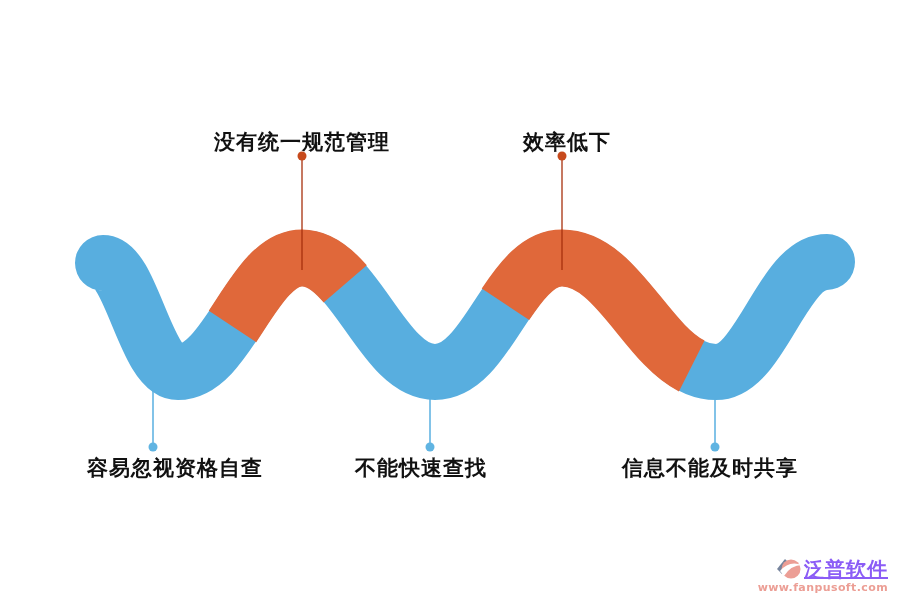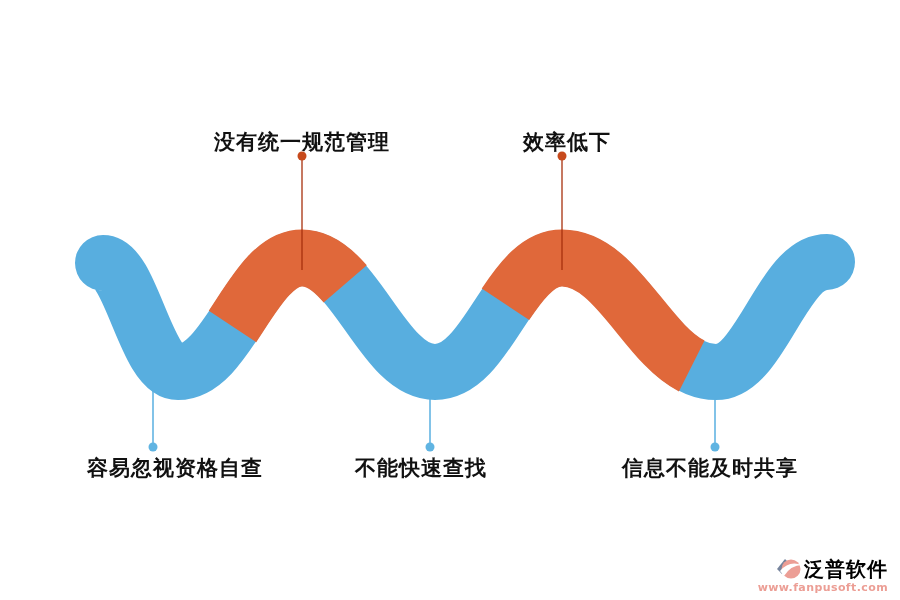--- a/index.html
+++ b/index.html
@@ -99,18 +99,18 @@
 
   <div class="issue-label" style="left:682px;top:454px;margin-left:28px;">信息不能及时共享</div>
 
   <div class="watermark">
     <div class="brand-row">
       <svg width="26" height="24" viewBox="0 0 26 24">
         <polygon points="1,12 9,2 13,6 6,17" fill="#76849D"></polygon>
         <circle cx="15" cy="12" r="9.5" fill="#EC9E95"></circle>
         <path d="M4 14 Q 13 3 26 8 Q 15 8 8 19 Z" fill="#ffffff"></path>
       </svg>
-      <span class="brand-name" id="wm-brand" style="color: #000000;">泛普软件</span>
+      <span class="brand-name" id="wm-brand" style="color: #8b5cf6; text-decoration: underline;">泛普软件</span>
     </div>
     <span class="brand-url" id="wm-url" style="color: rgb(236, 158, 149); margin-left: 40px;">www.fanpusoft.com</span>
   </div>
 
 </div>
 
 </body></html>

